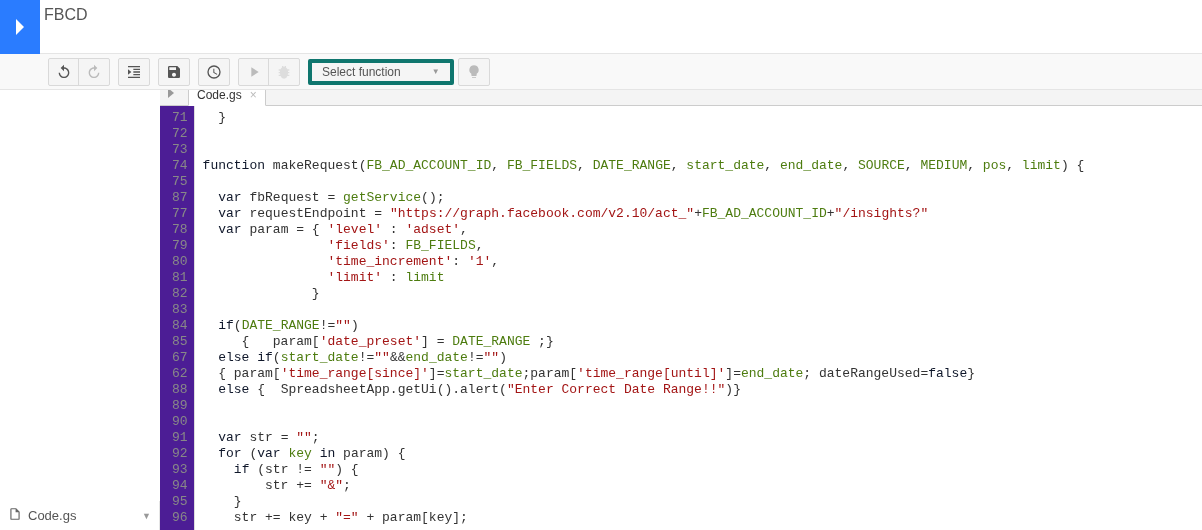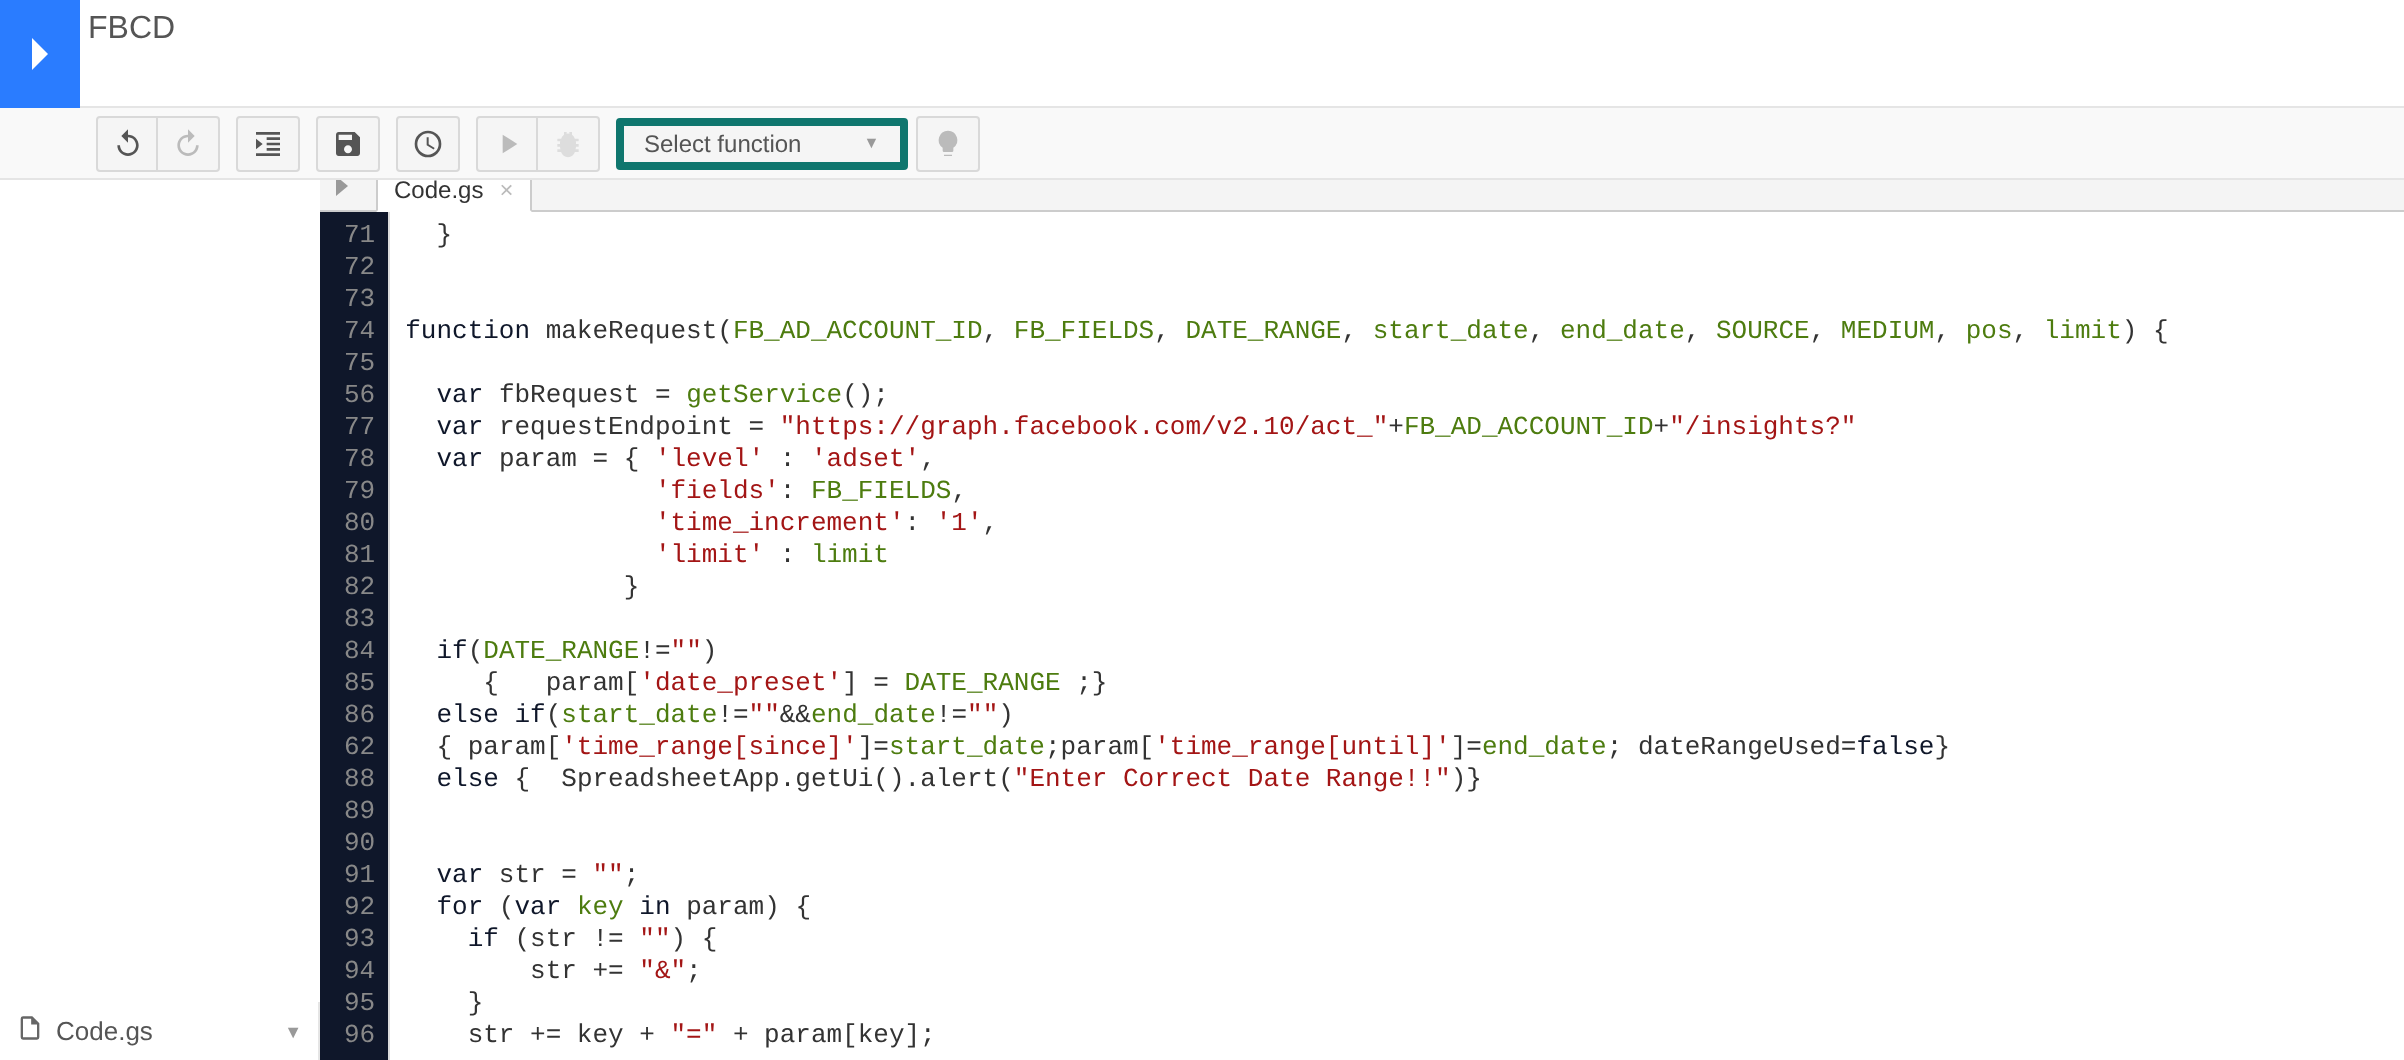--- a/index.html
+++ b/index.html
@@ -37,21 +37,21 @@
 .file-icon svg { width: 14px; height: 14px; fill: #666; }
 
 
 .editor { flex: 1; display: flex; flex-direction: column; overflow: hidden; }
 .tab-bar { height: 24px; display: flex; align-items: flex-end; background: #f4f4f4; border-bottom: 1px solid #ccc; padding-left: 28px; position: relative; }
 .tab-bar::before { content: ""; position: absolute; left: 8px; top: 6px; width: 0; height: 0; border-top: 5px solid transparent; border-bottom: 5px solid transparent; border-left: 6px solid #999; }
 .tab { height: 22px; display: flex; align-items: center; padding: 0 8px; background: #fff; border: 1px solid #ccc; border-bottom: 1px solid #fff; border-radius: 3px 3px 0 0; font-size: 12px; color: #333; margin-bottom: -1px; cursor: pointer; }
 .tab .close { margin-left: 8px; font-size: 12px; color: #bbb; cursor: pointer; }
 
 .code-area { flex: 1; display: flex; overflow: auto; font-family: Consolas, Monaco, "Courier New", monospace; font-size: 13px; line-height: 16px; background: #fff; }
-#gutter { background: #0f172a; color: #888; text-align: right; padding: 4px 6px 4px 12px; user-select: none; border-right: 1px solid #ddd; }
+#gutter { background: #4c1d95; color: #888; text-align: right; padding: 4px 6px 4px 12px; user-select: none; border-right: 1px solid #ddd; }
 #gutter div { height: 16px; }
 #code { padding: 4px 8px; white-space: pre; color: #333; }
 #code div { height: 16px; }
 
 
 .k { color: #0f172a; } 
 .s { color: #a31515; } 
 .id { color: #4d7c0f; }
 </style>
 </head>
@@ -147,31 +147,31 @@
           <span class="close">×</span>
         </div>
       </div>
       <div class="code-area">
         <div id="gutter">
             <div>71</div>
             <div>72</div>
             <div>73</div>
             <div>74</div>
             <div>75</div>
-            <div>56</div>
+            <div>87</div>
             <div>77</div>
             <div>78</div>
             <div>79</div>
             <div>80</div>
             <div>81</div>
             <div>82</div>
             <div>83</div>
             <div>84</div>
             <div>85</div>
-            <div>86</div>
+            <div>67</div>
             <div>62</div>
             <div>88</div>
             <div>89</div>
             <div>90</div>
             <div>91</div>
             <div>92</div>
             <div>93</div>
             <div>94</div>
             <div>95</div>
             <div>96</div>

